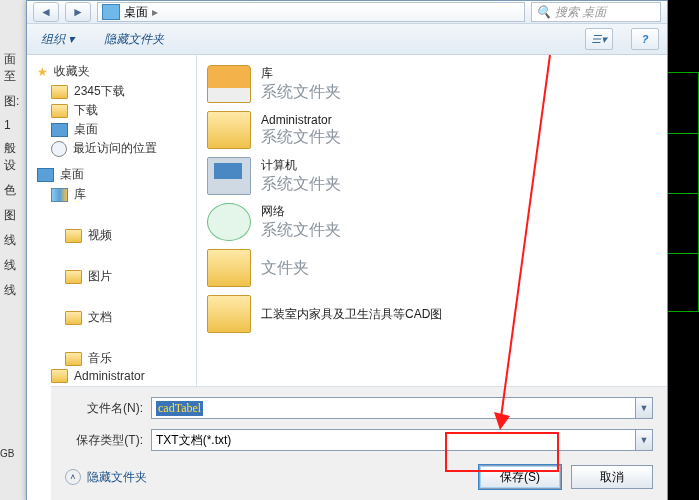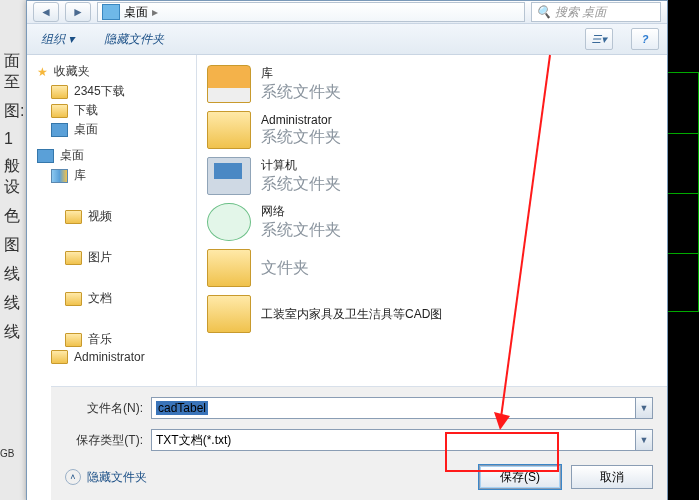--- a/index.html
+++ b/index.html
@@ -6,21 +6,21 @@
   .stage{position:relative;width:699px;height:500px;overflow:hidden;background:#333;}
   
   .editor-bg{position:absolute;right:0;top:0;width:34px;height:500px;background:#000;border-left:1px solid #0f0;}
   .editor-bg::before{content:"";position:absolute;left:0;top:72px;width:34px;height:240px;box-sizing:border-box;
     border:1px solid #0a0;background:
       linear-gradient(#0a0,#0a0) 0 60px/100% 1px no-repeat,
       linear-gradient(#0a0,#0a0) 0 120px/100% 1px no-repeat,
       linear-gradient(#0a0,#0a0) 0 180px/100% 1px no-repeat;}
   
   .host-left{position:absolute;left:0;top:0;width:26px;height:500px;background:#e9e9e9;color:#333;}
-  .host-left .stack{position:absolute;left:2px;top:50px;display:flex;flex-direction:column;gap:6px;font-size:16px;}
+  .host-left .stack{position:absolute;left:2px;top:50px;display:flex;flex-direction:column;gap:6px;font-size:12px;}
   .host-left .stack span{padding:1px 2px;}
   .host-bottom{position:absolute;left:0;bottom:12px;width:26px;height:40px;background:#e9e9e9;font-size:10px;}
 
   
   .dialog{position:absolute;left:26px;top:0;width:640px;height:500px;background:#fff;border:1px solid #7a99b8;
     box-shadow:0 0 6px rgba(0,0,0,.3);display:flex;flex-direction:column;}
   .titlebar{height:22px;background:linear-gradient(#fdfdfe,#e6edf5);display:flex;align-items:center;gap:6px;
     padding:0 6px;border-bottom:1px solid #c9d5e3;}
   .nav-btn{width:24px;height:18px;border:1px solid #b7c4d2;border-radius:3px;
     background:linear-gradient(#fff,#e3ebf3);display:flex;align-items:center;justify-content:center;color:#4a6a90;}
@@ -61,21 +61,21 @@
   .row .txt .t1{color:#222;}
   .row .txt .t2{color:#8a949e;font-size:16px;}
 
   .bottom{border-top:1px solid #d8e0ea;background:#f0f0f0;padding:10px 14px 12px;display:flex;flex-direction:column;gap:10px;margin-left:24px;}
   .field{display:flex;align-items:center;gap:8px;}
   .field label{width:78px;text-align:right;color:#333;}
   .field .control{flex:1;height:20px;border:1px solid #8a9db4;background:#fff;display:flex;align-items:center;
     padding:0 4px;position:relative;}
   .field .control .dd{position:absolute;right:0;top:0;width:16px;height:100%;border-left:1px solid #8a9db4;
     background:linear-gradient(#f7fafc,#d9e2ec);display:flex;align-items:center;justify-content:center;color:#47668a;font-size:9px;}
-  .sel{color:#000000;background:#3a74b9;padding:0 2px;}
+  .sel{color:#fde047;background:#3a74b9;padding:0 2px;font-family:Liberation Serif, serif;}
   .actions{display:flex;align-items:center;gap:10px;padding-top:4px;}
   .actions .hide{display:flex;align-items:center;gap:6px;color:#1b4f86;cursor:pointer;}
   .actions .hide .chev{width:14px;height:14px;border:1px solid #9bb1c8;border-radius:50%;display:flex;
     align-items:center;justify-content:center;font-size:9px;}
   .actions .grow{flex:1;}
   .btn{min-width:80px;height:22px;border:1px solid #8a9db4;background:linear-gradient(#fff,#e1e8f0);
     display:flex;align-items:center;justify-content:center;cursor:pointer;}
   .btn.default{outline:1px solid #3a86c8;box-shadow:inset 0 0 0 1px #a9d2f3;}
 
   
@@ -140,20 +140,24 @@
               <span>2345下载</span>
             </div>
           <div class="tree-item">
               <span class="folder"></span>
               <span>下载</span>
             </div>
           <div class="tree-item">
               <span class="desk"></span>
               <span>桌面</span>
             </div>
+          <div class="tree-item">
+              <span class="clock"></span>
+              <span>最近访问的位置</span>
+            </div>
         </div>
         <div class="tree-group">
           <div class="tree-head">
             <span class="desk"></span>
             <span>桌面</span>
           </div>
           <div class="tree-item">
               <span class="lib"></span>
               <span>库</span>
             </div>

